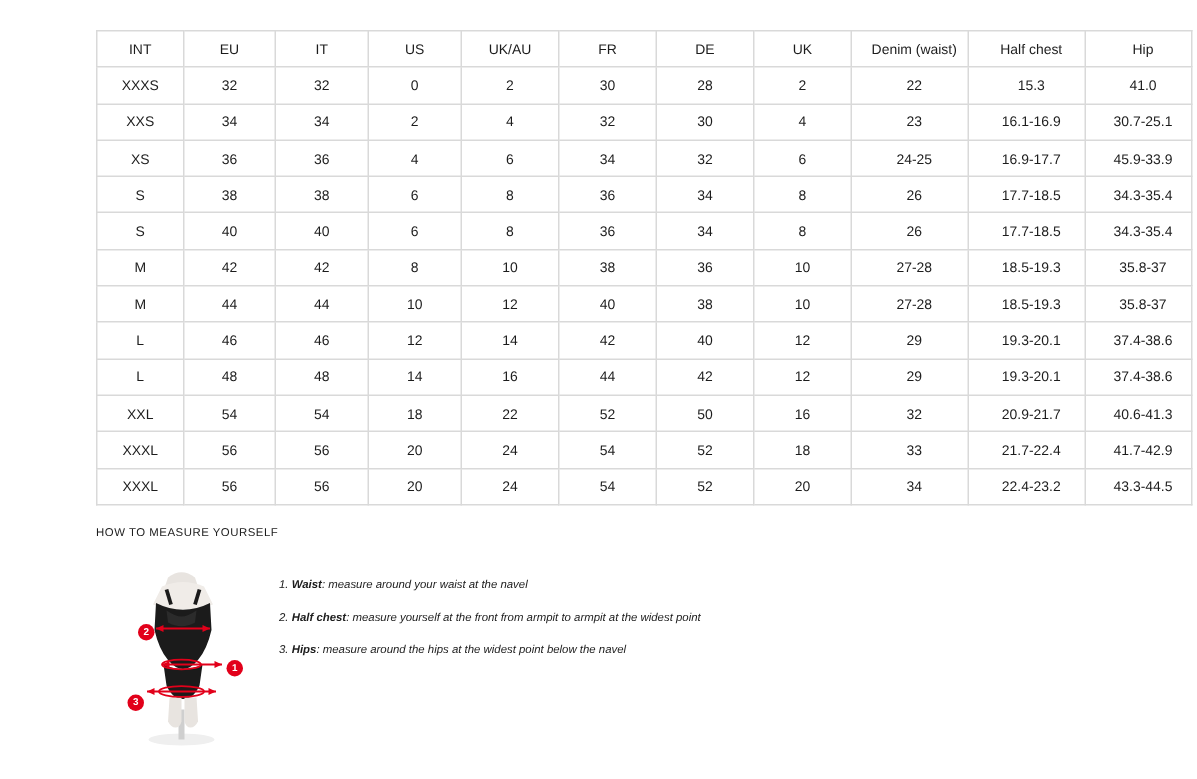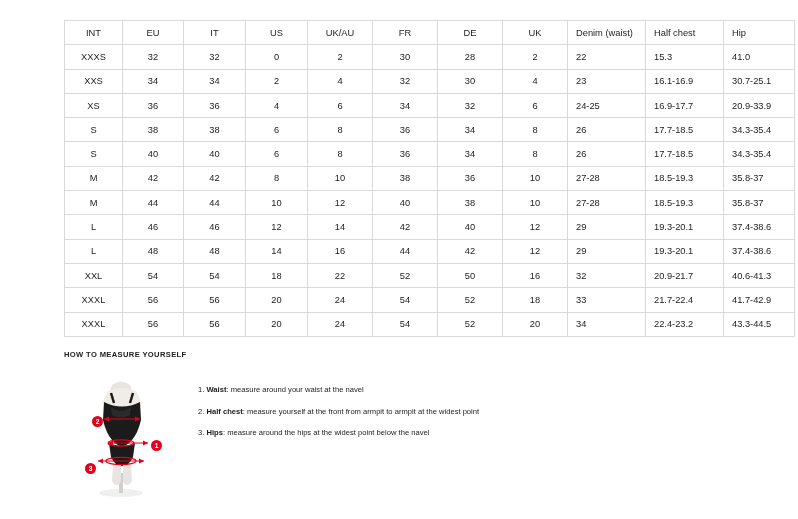--- a/index.html
+++ b/index.html
@@ -41,21 +41,21 @@
     text-align: center;
     color: #1c1c1c;
     padding: 0 2px;
     white-space: nowrap;
   }
   table.size-table th {
     font-weight: normal;
   }
   table.size-table td.left,
   table.size-table th.left {
-    text-align: left;
+    text-align: center;
     padding-left: 8px;
   }
   
   col.c-int   { width: 58px; }
   col.c-eu    { width: 61px; }
   col.c-it    { width: 62px; }
   col.c-us    { width: 62px; }
   col.c-ukau  { width: 65px; }
   col.c-fr    { width: 65px; }
   col.c-de    { width: 65px; }
@@ -66,42 +66,43 @@
 
   
   .measure {
     position: absolute;
     left: 64px;
     top: 350px;
     width: 670px;
   }
   .measure-title {
     font-size: 7.6px;
-    font-weight: bold;
+    font-weight: normal;
     letter-spacing: 0.35px;
     color: #1c1c1c;
     margin-bottom: 10px;
   }
   .measure-body {
     position: relative;
     display: flex;
     align-items: flex-start;
   }
   .figure-box {
     position: relative;
     width: 116px;
     height: 130px;
     flex: 0 0 116px;
   }
   .figure-box svg {
     display: block;
   }
   .notes {
-    margin-left: 18px;
+    margin-left: 6px;
     padding-top: 16px;
+    font-style: italic;
   }
   .note {
     font-size: 7.6px;
     color: #1c1c1c;
     margin-bottom: 12.5px;
     line-height: 1.2;
   }
   .note b { font-weight: bold; }
   .note .num { font-weight: normal; }
 
@@ -187,21 +188,21 @@
           <td>XS</td>
           <td>36</td>
           <td>36</td>
           <td>4</td>
           <td>6</td>
           <td>34</td>
           <td>32</td>
           <td>6</td>
           <td class="left">24-25</td>
           <td class="left">16.9-17.7</td>
-          <td class="left">20.9-33.9</td>
+          <td class="left">45.9-33.9</td>
         </tr>
         <tr>
           <td>S</td>
           <td>38</td>
           <td>38</td>
           <td>6</td>
           <td>8</td>
           <td>36</td>
           <td>34</td>
           <td>8</td>

